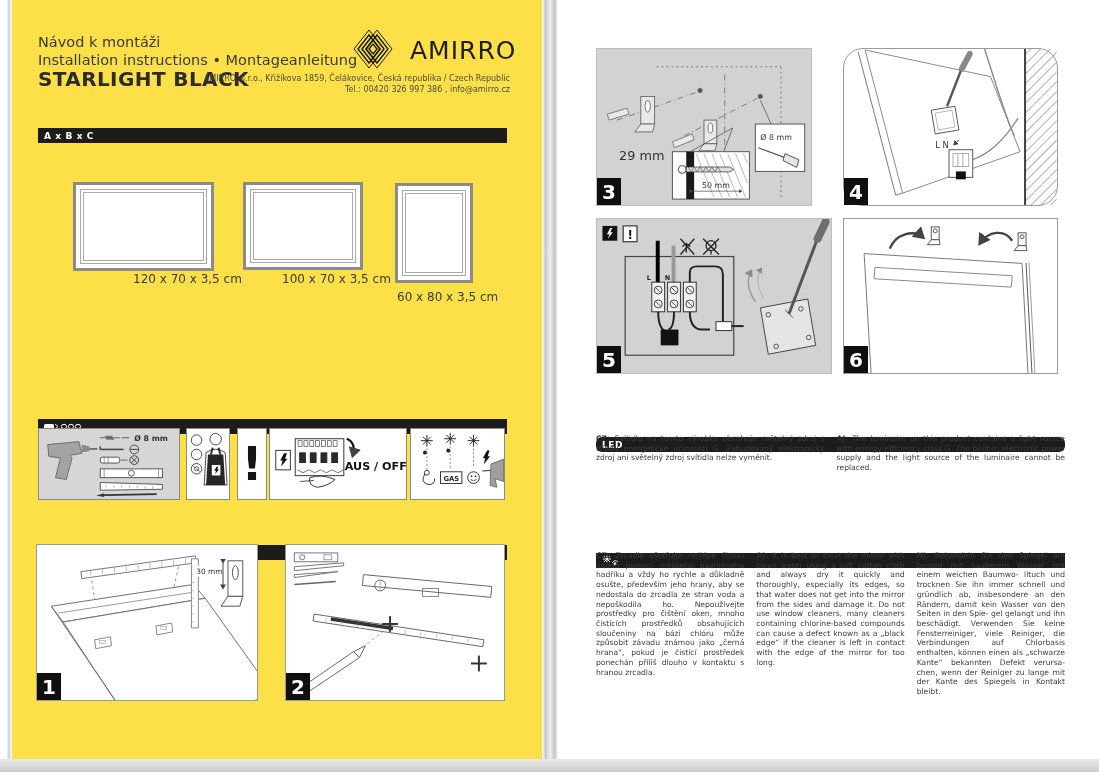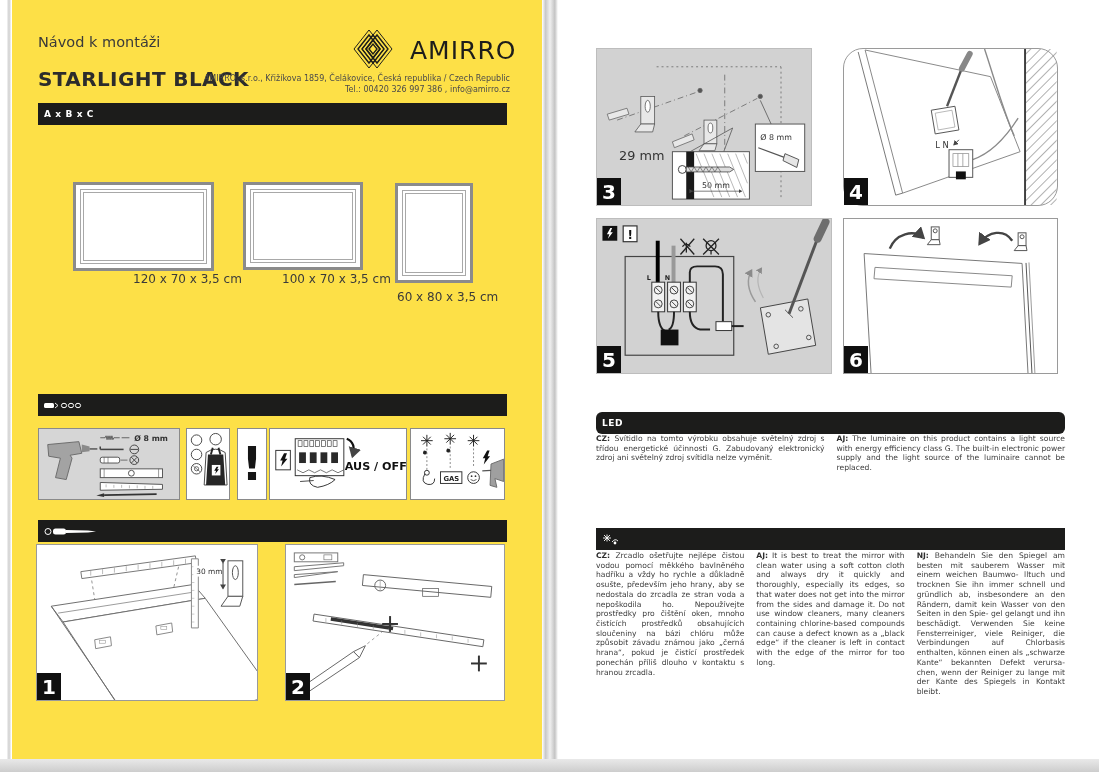--- a/index.html
+++ b/index.html
@@ -10,21 +10,21 @@
   .edge-left{left:7px;top:0;width:4px;height:772px;background:linear-gradient(90deg,#f4f4f4,#cfcfcf,#f4f4f4);}
   .page-gutter{left:542px;top:0;width:16px;height:772px;
      background:linear-gradient(90deg,#ffffff 0%,#c9c9c9 22%,#efefef 50%,#c4c4c4 80%,#ffffff 100%);}
   .edge-bottom{left:0;top:759px;width:1099px;height:13px;background:linear-gradient(180deg,#e9e9e9,#cdcdcd);}
   
   .h-line{font-size:14.5px;line-height:19px;color:#3a3a3a;}
   .product{font-size:20px;font-weight:bold;letter-spacing:.4px;color:#2c2c2c;}
   .brand-text{font-size:25px;color:#1d1d1b;letter-spacing:1px;}
   .addr{font-size:8px;color:#4a4a4a;text-align:right;width:330px;}
   
-  .bar{height:22px;background:#1c1c1b;display:flex;align-items:center;padding-left:6px;box-sizing:border-box;}
+  .bar{height:15px;background:#1c1c1b;display:flex;align-items:center;padding-left:6px;box-sizing:border-box;margin-top:25px;}
   .bar-label{color:#fff;font-size:9px;font-weight:bold;letter-spacing:.6px;line-height:12px;}
   
   .mirror{box-sizing:border-box;border:3px solid #8b8b8b;background:#fff;}
   .mirror .in1{position:absolute;inset:4px;border:1px solid #a8a8a8;}
   .mirror .in2{position:absolute;inset:7px;border:1px solid #a8a8a8;}
   .mir-label{font-size:12px;color:#3a3a3a;white-space:nowrap;}
   
   .picto{box-sizing:border-box;border:1px solid #8a8a8a;background:#fff;}
   .picto.gray{background:#d6d6d6;}
   .excl{display:flex;align-items:center;justify-content:center;font-size:46px;font-weight:bold;color:#151515;}
@@ -52,20 +52,21 @@
       <path d="M0,0 L5,3 L0,6 Z" fill="#8a8a8a"></path>
     </marker>
   </defs>
 </svg>
 
 <div id="canvas">
 
   <div class="abs" style="left:12px;top:0;width:530px;height:760px;background:#fde047;">
 
     <div class="abs h-line" style="left:26px;top:33px;">Návod k montáži</div>
+    <div class="abs h-line" style="left:26px;top:51px;">Installation instructions • Montageanleitung</div>
     <div class="abs product" style="left:26px;top:67px;">STARLIGHT BLACK</div>
 
     <svg class="abs" style="left:336px;top:27px;" width="50" height="44" viewBox="0 0 50 44">
       <g fill="none" stroke="#1d1d1b" stroke-width="1.4">
         <path d="M14,22 L25,8 L36,22 L25,36 Z"></path>
         <path d="M10,22 L21,8 L32,22 L21,36 Z"></path>
         <path d="M18,22 L29,8 L40,22 L29,36 Z"></path>
         <path d="M18,22 L25,13 L32,22 L25,31 Z"></path>
         <path d="M21,22 L25,17 L29,22 L25,27 Z"></path>
         <path d="M6,22 L21,3 L36,22 L21,41 Z" stroke-width="1"></path>

